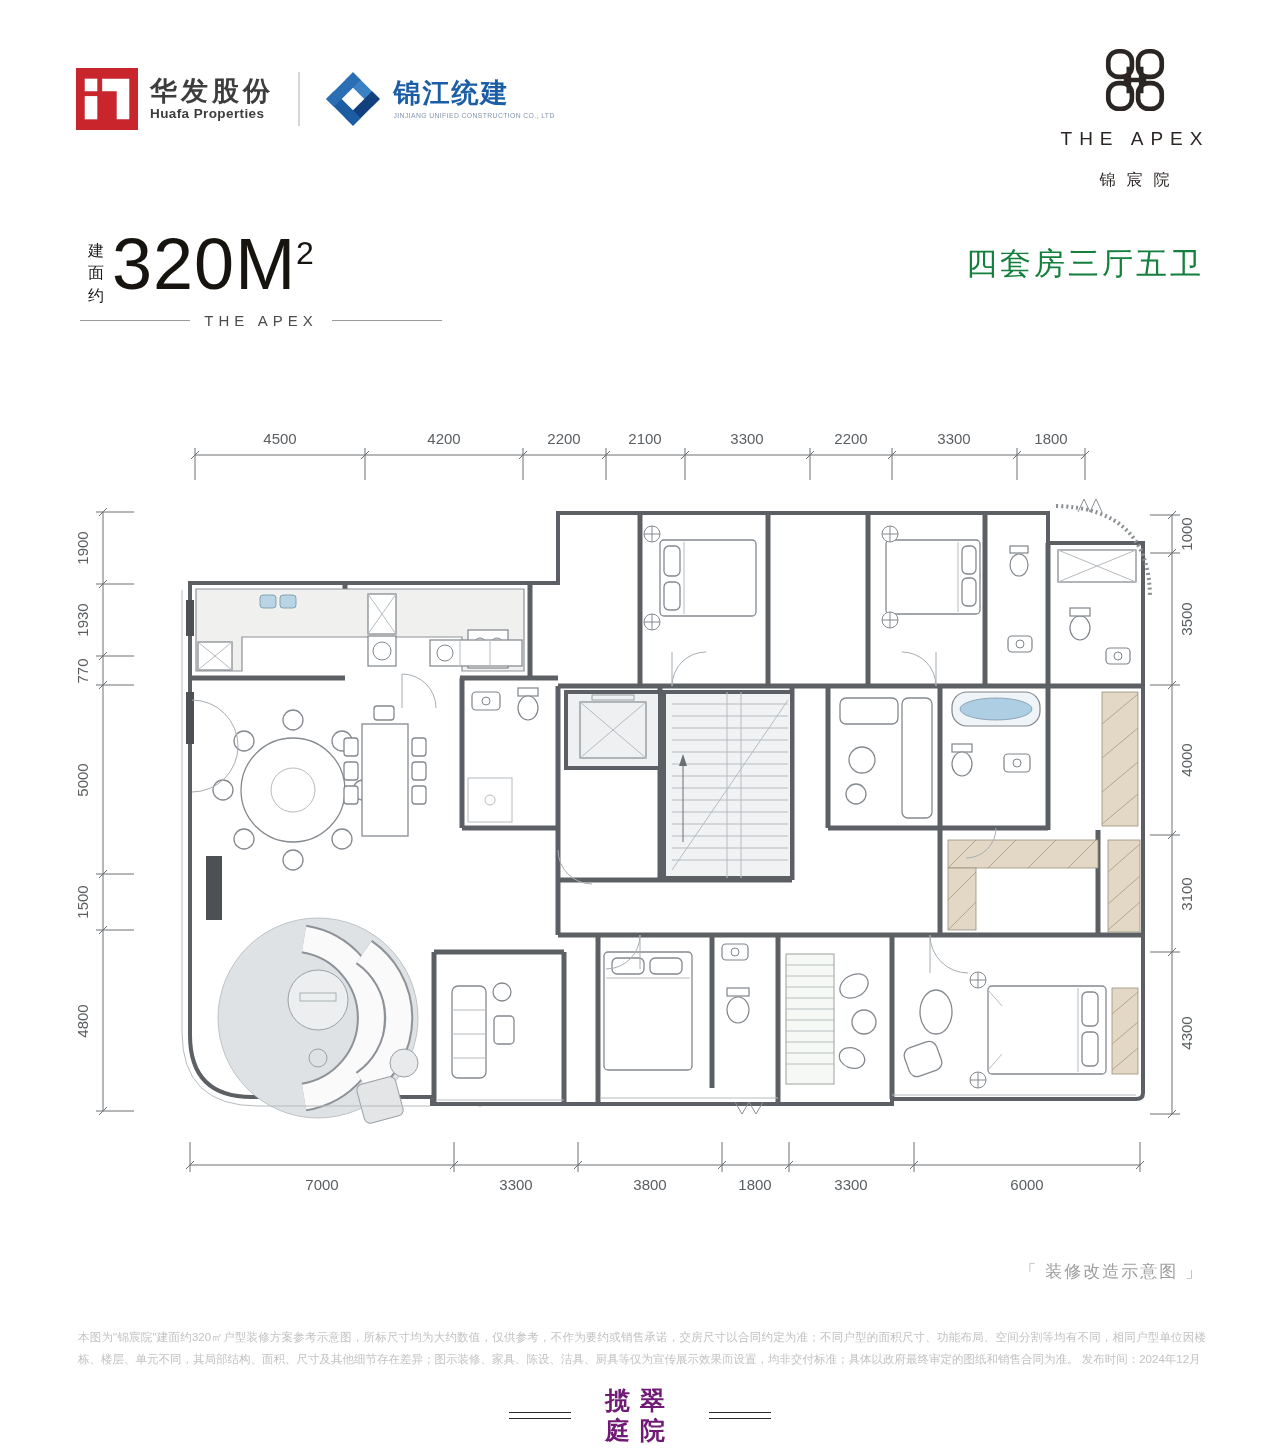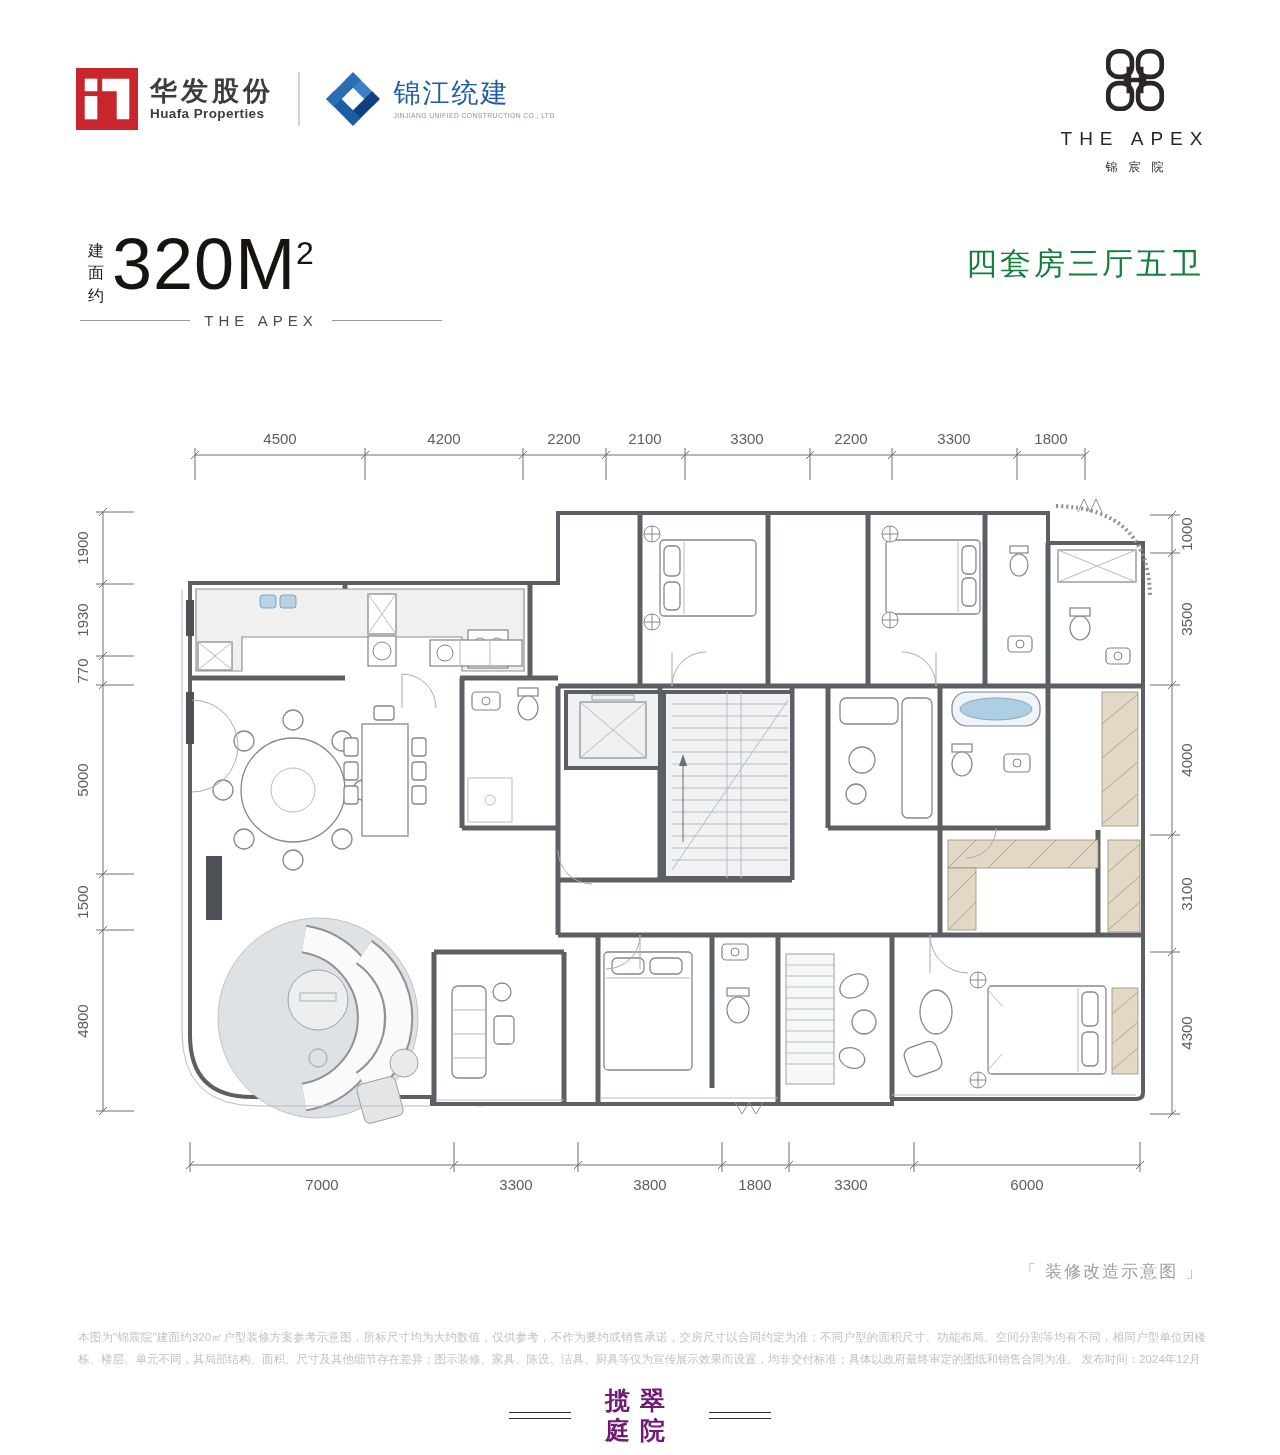--- a/index.html
+++ b/index.html
@@ -4,25 +4,25 @@
 <style>
   html,body{margin:0;padding:0;background:#fff;}
   .page{position:relative;width:1280px;height:1455px;background:#fff;overflow:hidden;
         font-family:"Liberation Sans",sans-serif;color:#222;}
   
   .logo-left{position:absolute;left:76px;top:68px;display:flex;align-items:center;gap:18px;}
   .logo-block{display:flex;align-items:center;gap:12px;}
   .logo-text-cn{font-size:27px;font-weight:700;color:#3d3d3d;letter-spacing:4px;line-height:1.1;}
   .logo-text-en{font-size:13.5px;font-weight:700;color:#3d3d3d;letter-spacing:.4px;}
   .logo-div{width:1.5px;height:54px;background:#d6d6d6;margin:0 6px;}
-  .jj-cn{font-size:27px;font-weight:400;color:#1b5ea6;letter-spacing:2px;line-height:1.1;}
+  .jj-cn{font-size:27px;font-weight:700;color:#1b5ea6;letter-spacing:2px;line-height:1.1;}
   .jj-en{font-size:6.8px;color:#8296ad;letter-spacing:.4px;margin-top:3px;}
   .logo-right{position:absolute;right:62px;top:44px;width:166px;text-align:center;color:#2b2523;}
   .apex-en{font-size:19px;letter-spacing:7px;margin-top:8px;font-family:"Liberation Sans",sans-serif;}
-  .apex-cn{font-size:12px;letter-spacing:11px;margin-top:9px;margin-left:10px;}
+  .apex-cn{font-size:16px;letter-spacing:11px;margin-top:20px;margin-left:10px;}
   
   .title-row{position:absolute;left:78px;top:230px;display:flex;align-items:flex-start;}
   .unit-name{font-family:"Liberation Serif",serif;font-size:44px;font-weight:600;color:#a79071;line-height:1.3;}
   .area-stack{margin:10px 8px 0 10px;font-family:"Liberation Serif",serif;font-size:16px;color:#1c1c1c;line-height:1.4;}
   .area-stack span{display:block;}
   .area-value{font-family:Liberation Sans, sans-serif;font-size:72px;color:#17140f;line-height:.95;letter-spacing:1px;}
   .area-value sup{font-size:32px;}
   .brand-divider{position:absolute;left:80px;top:312px;width:362px;display:flex;align-items:center;gap:14px;}
   .brand-divider .ln{flex:1;height:1px;background:#9a9a9a;}
   .brand-divider .tx{font-size:15px;letter-spacing:5px;color:#4c4c4c;}

